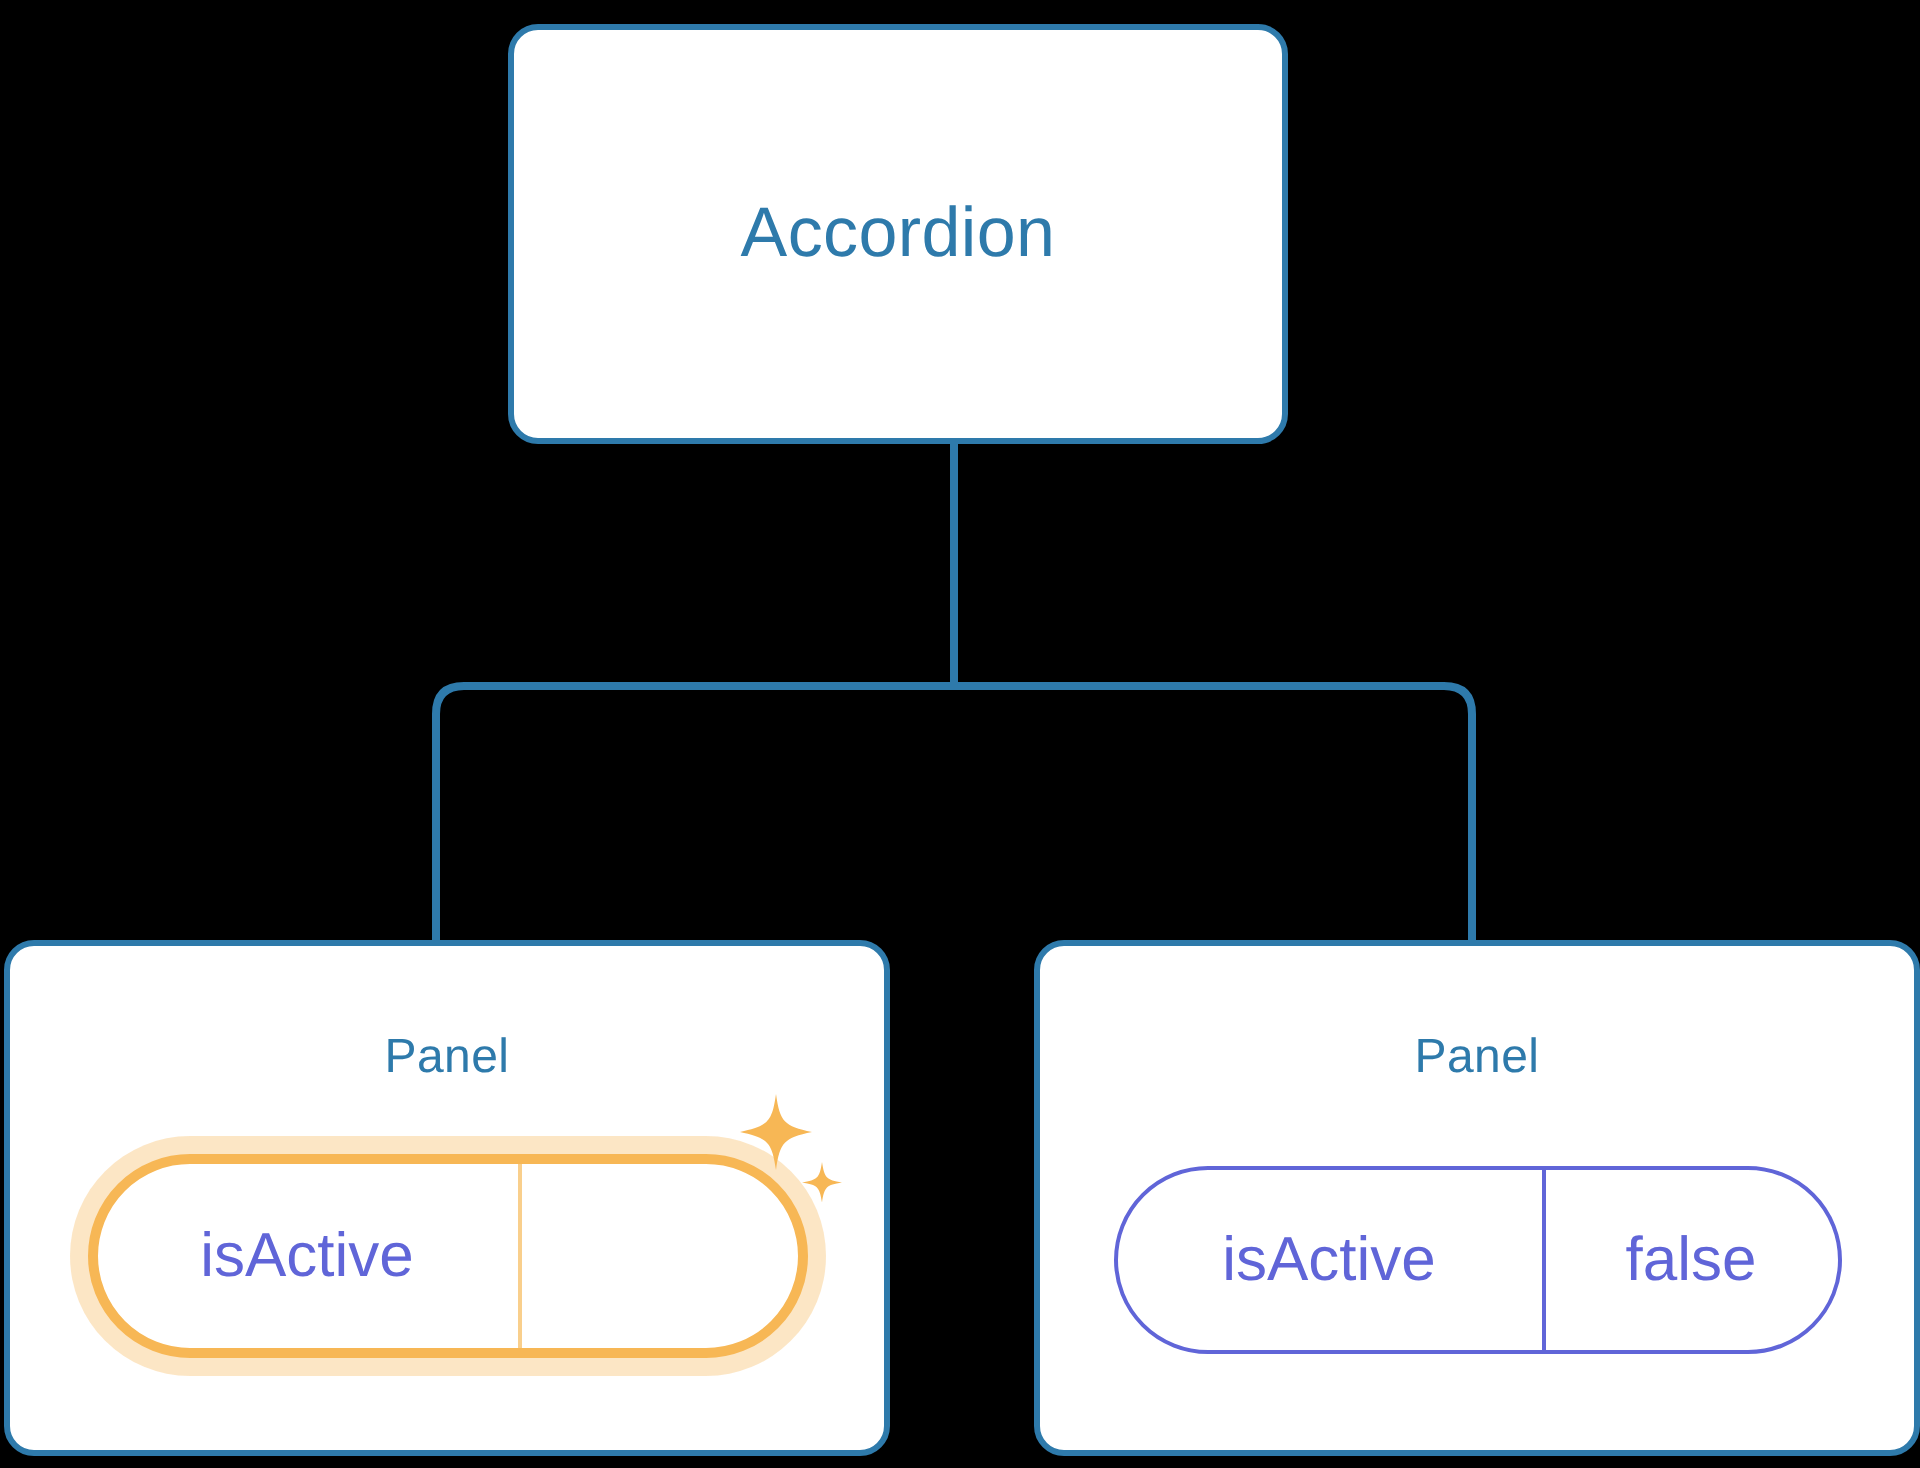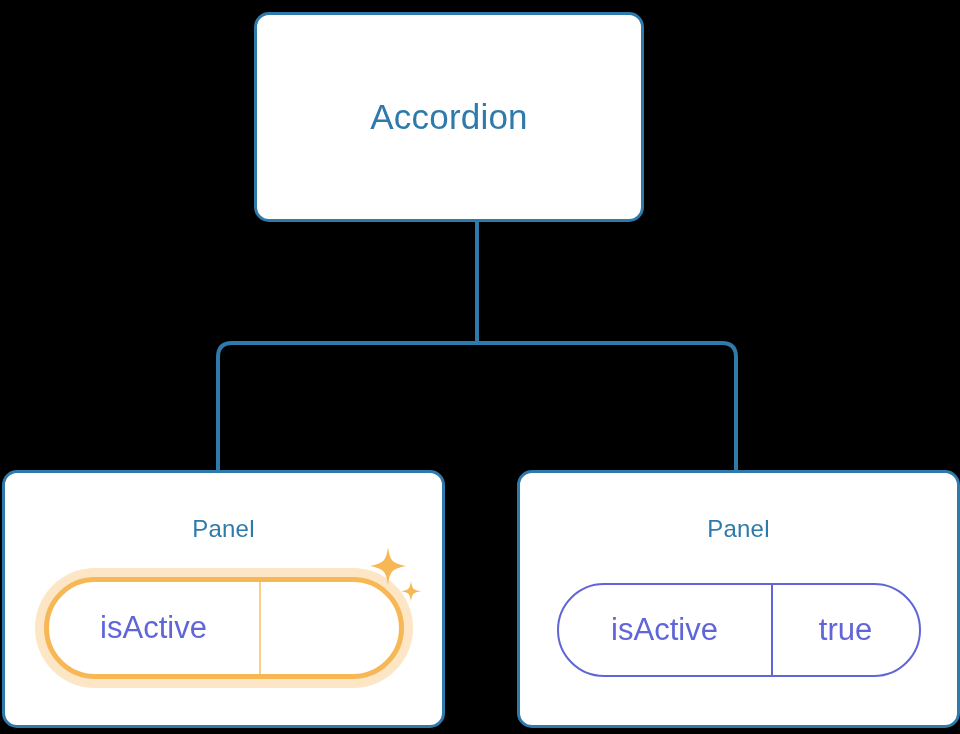--- a/index.html
+++ b/index.html
@@ -192,18 +192,18 @@
       <path d="M 47 36 C 48.2 44 49.2 45 57 46.2 C 49.2 47.4 48.2 48.4 47 56.2 C 45.8 48.4 44.8 47.4 37 46.2 C 44.8 45 45.8 44 47 36 Z" fill="#F7B755"></path>
     </svg>
   </div>
 
   <div id="node-panel-right" class="node panel">
     <div class="node-title">Panel</div>
 
     <div id="pill-wrap-right" class="pill-wrap">
       <div class="pill pill-plain">
         <div class="pill-cell pill-key">isActive</div>
-        <div class="pill-cell pill-val">true</div>
+        <div class="pill-cell pill-val">false</div>
       </div>
     </div>
   </div>
 
 </div>
 
 </body></html>

